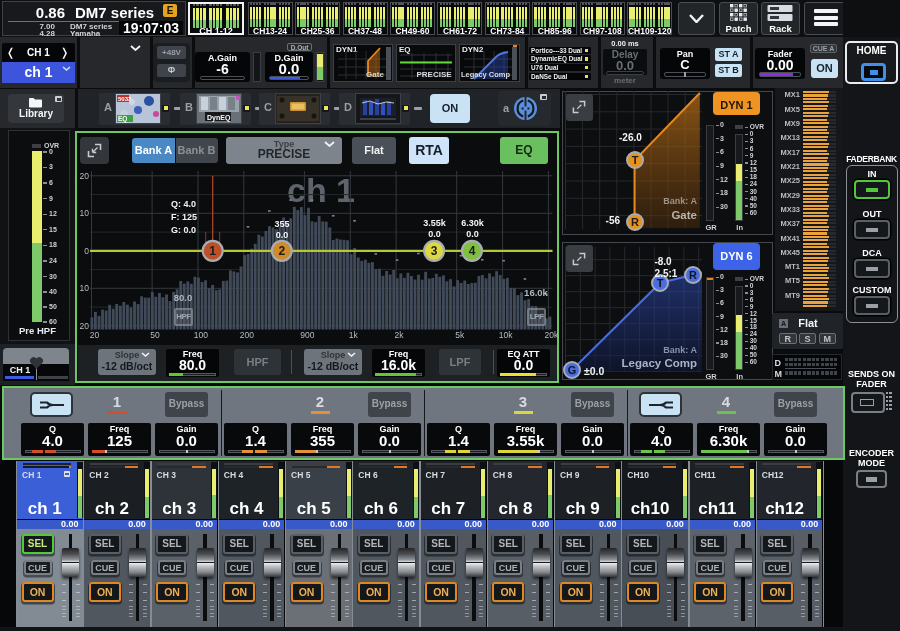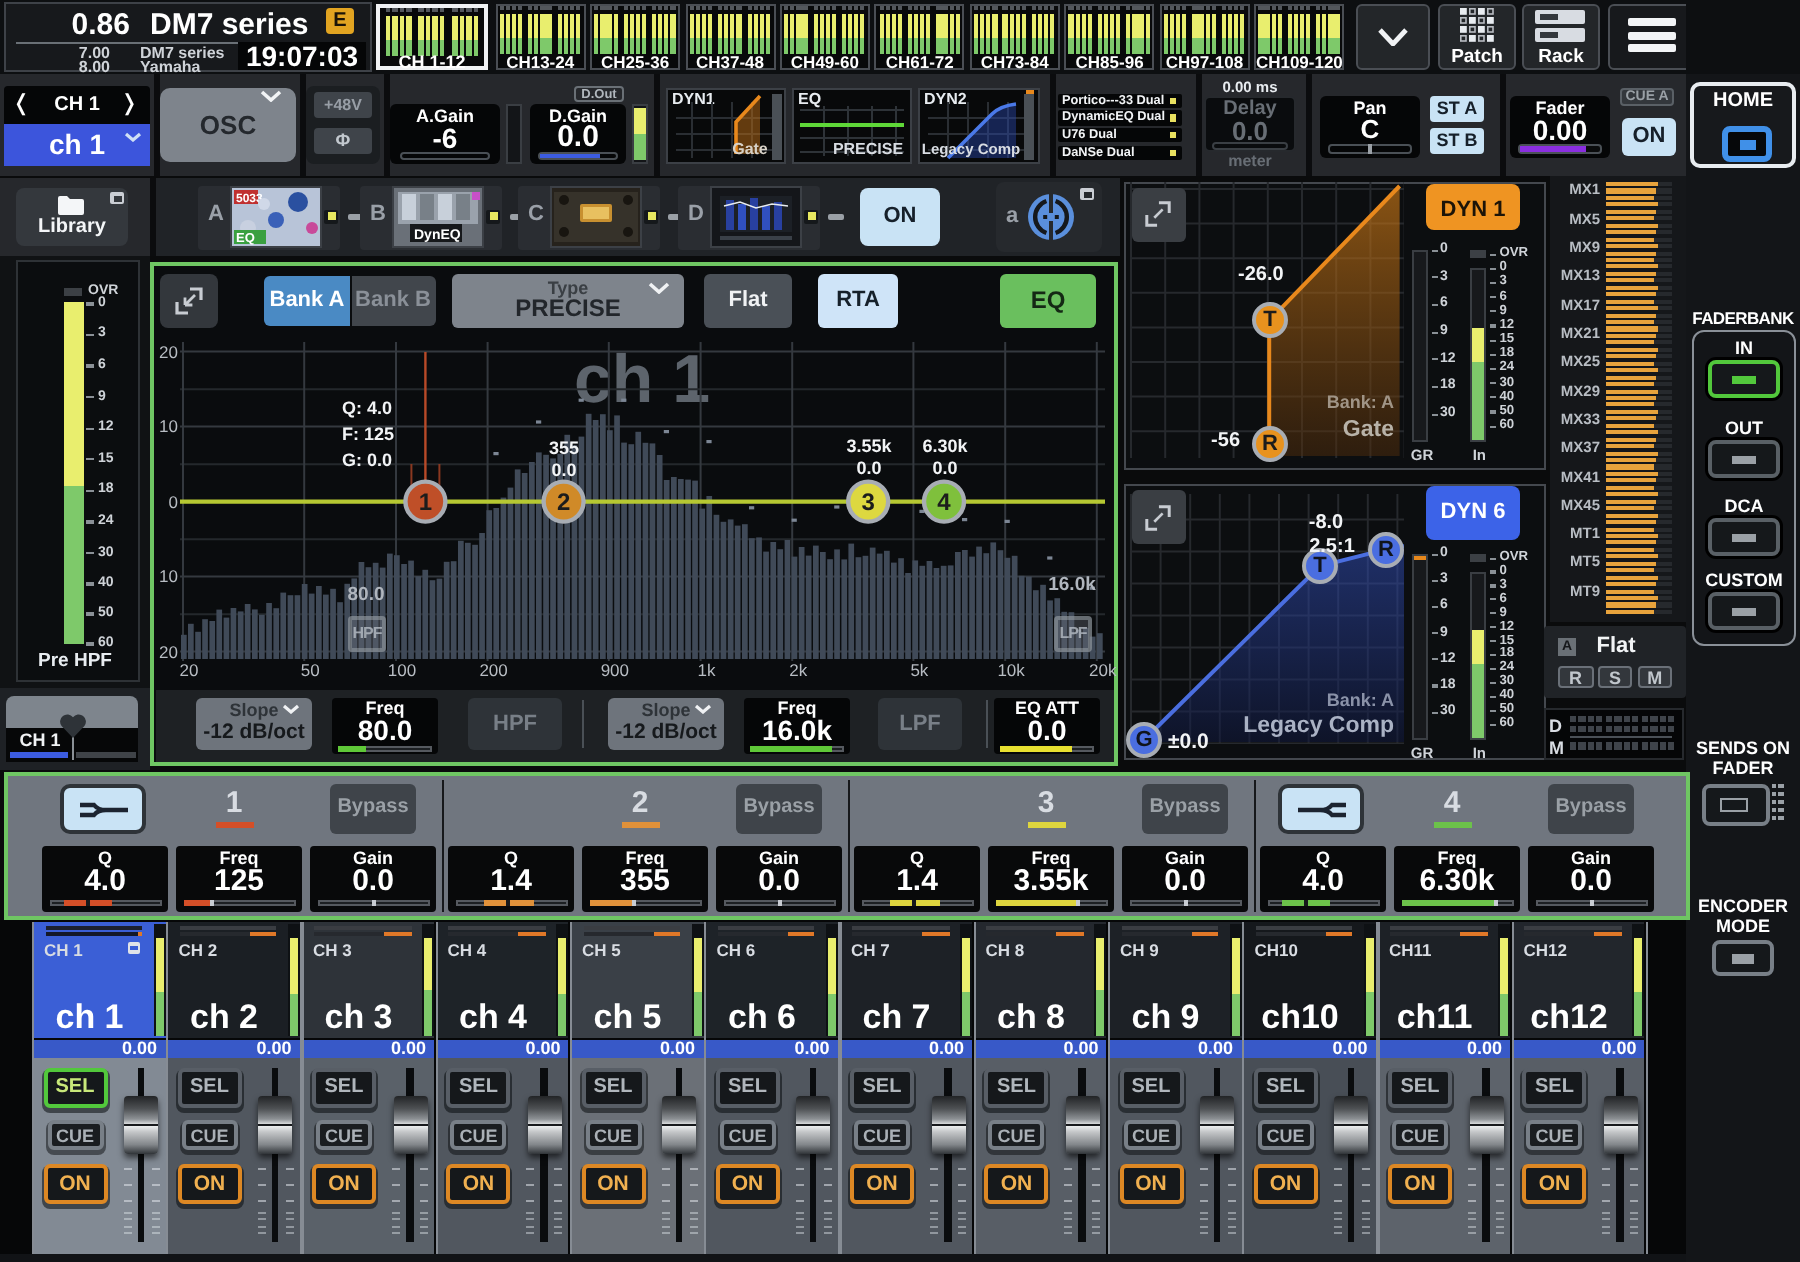--- a/index.html
+++ b/index.html
@@ -6,21 +6,21 @@
 #stage{position:relative;width:900px;height:631px;background:#0a0b0c;overflow:hidden;}
 </style></head><body>
 <div id="stage">
 <div style="position:absolute;left:0px;top:0px;width:900px;height:37px;background:#0d0f11;"></div>
 <div style="position:absolute;left:2px;top:1px;width:184px;height:35px;background:#17191c;border:1px solid #3e4248;"></div>
 <div style="position:absolute;left:10px;top:3px;width:55px;height:18px;color:#fff;font-size:15px;text-align:right;line-height:19px;">0.86</div>
 <div style="position:absolute;left:75px;top:3px;width:100px;height:18px;color:#fff;font-size:15px;line-height:19px;">DM7 series</div>
 <div style="position:absolute;left:163px;top:4px;width:14px;height:13px;background:#e2a421;border-radius:2px;color:#1a1408;font-size:10px;text-align:center;line-height:13px;">E</div>
 <div style="position:absolute;left:8px;top:21px;width:172px;height:1px;background:#6a7076;"></div>
 <div style="position:absolute;left:10px;top:22px;width:45px;height:8px;color:#cfd3d8;font-size:8px;text-align:right;line-height:9px;">7.00</div>
-<div style="position:absolute;left:10px;top:29px;width:45px;height:8px;color:#cfd3d8;font-size:8px;text-align:right;line-height:9px;">8.00</div>
+<div style="position:absolute;left:10px;top:29px;width:45px;height:8px;color:#cfd3d8;font-size:8px;text-align:right;line-height:9px;">4.28</div>
 <div style="position:absolute;left:70px;top:22px;width:70px;height:8px;color:#cfd3d8;font-size:8px;line-height:9px;">DM7 series</div>
 <div style="position:absolute;left:70px;top:29px;width:70px;height:8px;color:#cfd3d8;font-size:8px;line-height:9px;">Yamaha</div>
 <div style="position:absolute;left:119px;top:21px;width:64px;height:14px;background:#050607;color:#fff;font-size:14px;text-align:center;line-height:14px;">19:07:03</div>
 <div style="position:absolute;left:188px;top:2px;width:56px;height:33px;background:#08090a;border:2px solid #f0f2f4;"></div>
 <div style="position:absolute;left:188px;top:4px;width:56px;height:27px;">
       <div style="position:absolute;left:4.5px;top:0.3px;width:2.6px;height:1.4px;background:#53575c;"></div>
       <div style="position:absolute;left:4.5px;top:4px;width:2.6px;height:12px;background:#e9ee6e;"></div>
       <div style="position:absolute;left:4.5px;top:16px;width:2.6px;height:8.2px;background:#7ec96a;"></div>
       <div style="position:absolute;left:8.1px;top:0.3px;width:2.6px;height:1.4px;background:#53575c;"></div>
       <div style="position:absolute;left:8.1px;top:4px;width:2.6px;height:12px;background:#e9ee6e;"></div>
@@ -471,21 +471,20 @@
 <div style="position:absolute;left:2px;top:43px;width:73px;height:40px;background:#050607;border-radius:2px;"></div>
 <div style="position:absolute;left:2px;top:43px;width:73px;height:19px;color:#fff;font-size:10px;text-align:center;line-height:19px;">CH 1</div>
 <div style="position:absolute;left:6px;top:43px;width:12px;height:19px;color:#fff;font-size:11px;line-height:19px;font-weight:normal;">❬</div>
 <div style="position:absolute;left:60px;top:43px;width:12px;height:19px;color:#fff;font-size:11px;line-height:19px;font-weight:normal;">❭</div>
 <div style="position:absolute;left:2px;top:62px;width:73px;height:21px;background:#3c55dc;color:#fff;font-size:14px;text-align:center;line-height:21px;">ch 1</div>
 <div style="position:absolute;left:62px;top:66px;width:9px;height:5px;">
       <svg width="9" height="5" viewBox="0 0 9 5">
         <path d="M1 1 L4.5 4 L8 1" stroke="#cfe0f5" stroke-width="1.6" fill="none"></path>
       </svg>
     </div>
-<div style="position:absolute;left:80px;top:44px;width:68px;height:37px;background:#7e848c;border-radius:5px;color:#24282d;font-size:13px;text-align:center;line-height:37px;">OSC</div>
 <div style="position:absolute;left:130px;top:45px;width:11px;height:6px;">
       <svg width="11" height="6" viewBox="0 0 11 6">
         <path d="M1 1 L5.5 5 L10 1" stroke="#f2f4f6" stroke-width="1.8" fill="none"></path>
       </svg>
     </div>
 <div style="position:absolute;left:153px;top:43px;width:37px;height:39px;background:#1b1e21;border-radius:4px;"></div>
 <div style="position:absolute;left:157px;top:46px;width:29px;height:13px;background:#3f444a;border-radius:2px;color:#989ea6;font-size:8px;text-align:center;line-height:13px;">+48V</div>
 <div style="position:absolute;left:157px;top:64px;width:29px;height:13px;background:#3f444a;border-radius:2px;color:#c2c8ce;font-size:9px;text-align:center;line-height:13px;">Φ</div>
 <div style="position:absolute;left:195px;top:52px;width:55px;height:30px;background:#050607;border-radius:3px;"></div>
 <div style="position:absolute;left:195px;top:54px;width:55px;height:9px;color:#fff;font-size:9px;text-align:center;line-height:9px;">A.Gain</div>
@@ -723,21 +722,21 @@
 <div style="position:absolute;left:175.5px;top:137.5px;width:42px;height:25.5px;background:#41464c;border-radius:0 3px 3px 0;color:#8a9098;font-size:11px;text-align:center;line-height:25px;">Bank B</div>
 <div style="position:absolute;left:226px;top:137px;width:116px;height:27px;background:#7e848c;border-radius:3px;"></div>
 <div style="position:absolute;left:226px;top:139px;width:116px;height:10px;color:#3a3f44;font-size:9px;text-align:center;line-height:10px;">Type</div>
 <div style="position:absolute;left:324px;top:141px;width:11px;height:6px;">
       <svg width="11" height="6" viewBox="0 0 11 6">
         <path d="M1 1 L5.5 5 L10 1" stroke="#f0f2f4" stroke-width="1.8" fill="none"></path>
       </svg>
     </div>
 <div style="position:absolute;left:226px;top:148px;width:116px;height:13px;color:#22262b;font-size:12px;text-align:center;line-height:13px;">PRECISE</div>
 <div style="position:absolute;left:352px;top:137px;width:44px;height:27px;background:#4a5057;border-radius:3px;color:#f0f2f4;font-size:11px;text-align:center;line-height:27px;">Flat</div>
-<div style="position:absolute;left:409px;top:137px;width:40px;height:27px;background:#cfe4f8;border-radius:3px;color:#16202a;font-size:11px;text-align:center;line-height:27px;">RTA</div>
+<div style="position:absolute;left:409px;top:137px;width:40px;height:27px;background:#cfe4f8;border-radius:3px;color:#16202a;font-size:14px;text-align:center;line-height:27px;">RTA</div>
 <div style="position:absolute;left:500px;top:137px;width:48px;height:27px;background:#6abf5e;border-radius:3px;color:#142814;font-size:12px;text-align:center;line-height:27px;">EQ</div>
 <div style="position:absolute;left:241px;top:172px;width:160px;height:36px;color:#5d646c;font-size:34px;text-align:center;line-height:36px;">ch 1</div>
 <div style="position:absolute;left:82px;top:171px;width:476.5px;height:171.5px;">
       <svg width="476.5" height="171.5" viewBox="82 171 476.5 171.5">
         <line x1="90" y1="175.8" x2="552.5" y2="175.8" stroke="#34393f" stroke-width="1"></line>
         <line x1="90" y1="194.6" x2="552.5" y2="194.6" stroke="#24282c" stroke-width="1"></line>
         <line x1="90" y1="213.3" x2="552.5" y2="213.3" stroke="#34393f" stroke-width="1"></line>
         <line x1="90" y1="232.1" x2="552.5" y2="232.1" stroke="#24282c" stroke-width="1"></line>
         <line x1="90" y1="250.8" x2="552.5" y2="250.8" stroke="#34393f" stroke-width="1"></line>
         <line x1="90" y1="269.6" x2="552.5" y2="269.6" stroke="#24282c" stroke-width="1"></line>

